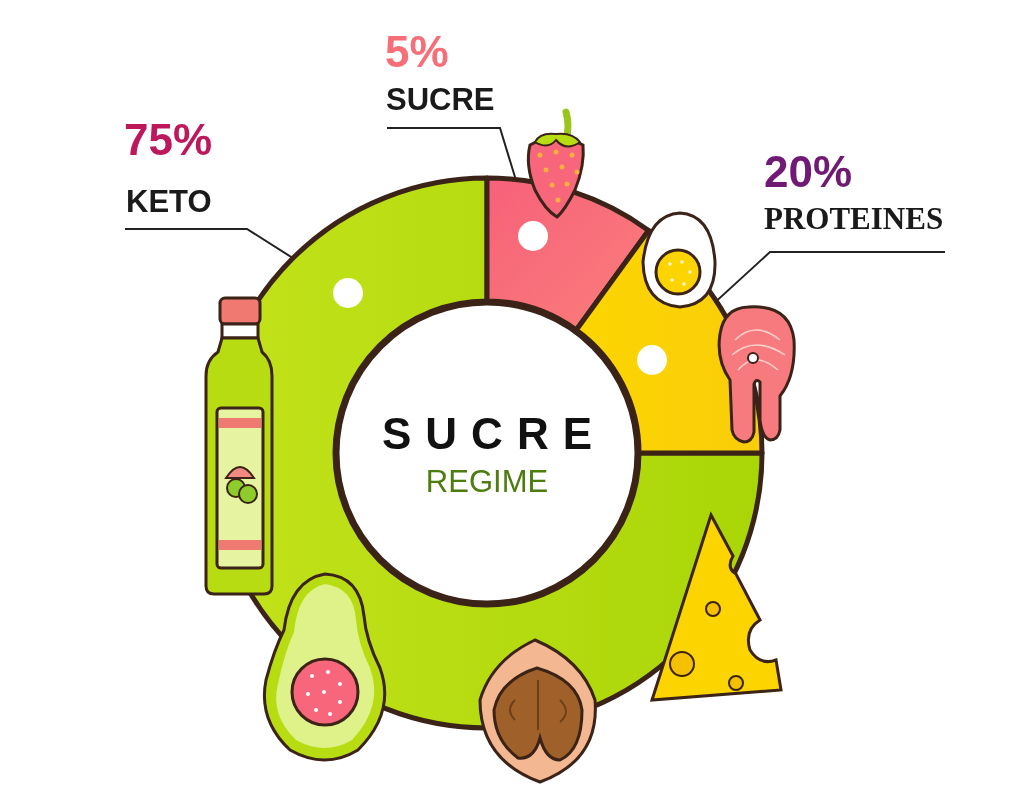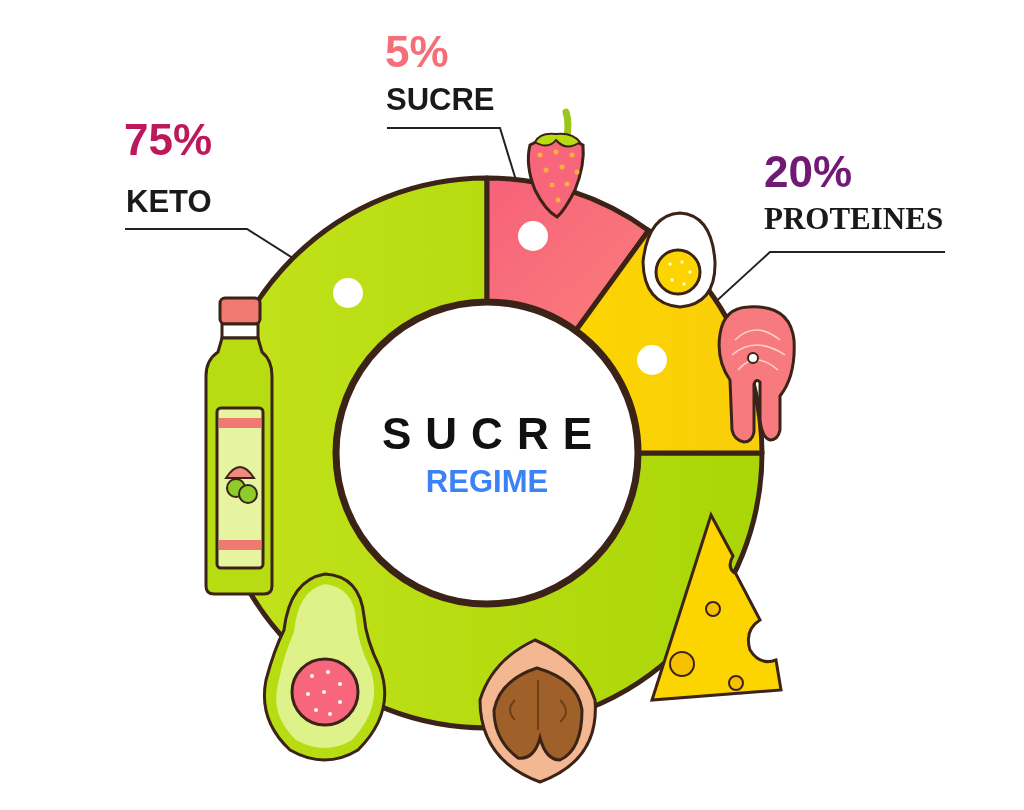--- a/index.html
+++ b/index.html
@@ -1,20 +1,20 @@
 <!DOCTYPE html>
 <html><head>
 <meta charset="utf-8">
 <style>
   html,body{margin:0;padding:0;background:#ffffff;}
   body{width:1024px;height:810px;position:relative;overflow:hidden;font-family:"Liberation Sans","DejaVu Sans",sans-serif;}
   .pct{position:absolute;font-weight:bold;font-size:44px;line-height:1;}
   .lbl{position:absolute;font-weight:bold;font-size:31px;line-height:1;color:#1a1a1a;}
   .center-title{position:absolute;left:337px;top:412px;width:300px;text-align:center;font-weight:bold;font-size:44px;letter-spacing:14px;color:#111;line-height:1;padding-left:14px;box-sizing:border-box;}
-  .center-sub{position:absolute;left:337px;top:466px;width:300px;text-align:center;font-weight:bold;font-size:31px;color:#3b82f6;line-height:1;}
+  .center-sub{position:absolute;left:337px;top:466px;width:300px;text-align:center;font-weight:normal;font-size:31px;color:#4d7c0f;line-height:1;}
   svg.main{position:absolute;left:0;top:0;}
 </style>
 </head>
 <body>
 
 <svg class="main" width="1024" height="810" viewBox="0 0 1024 810">
   <defs>
     <linearGradient id="gGreen" x1="0" y1="0" x2="1" y2="0">
       <stop offset="0" stop-color="#c3e21a"></stop>
         <stop offset="1" stop-color="#a9d607"></stop>

